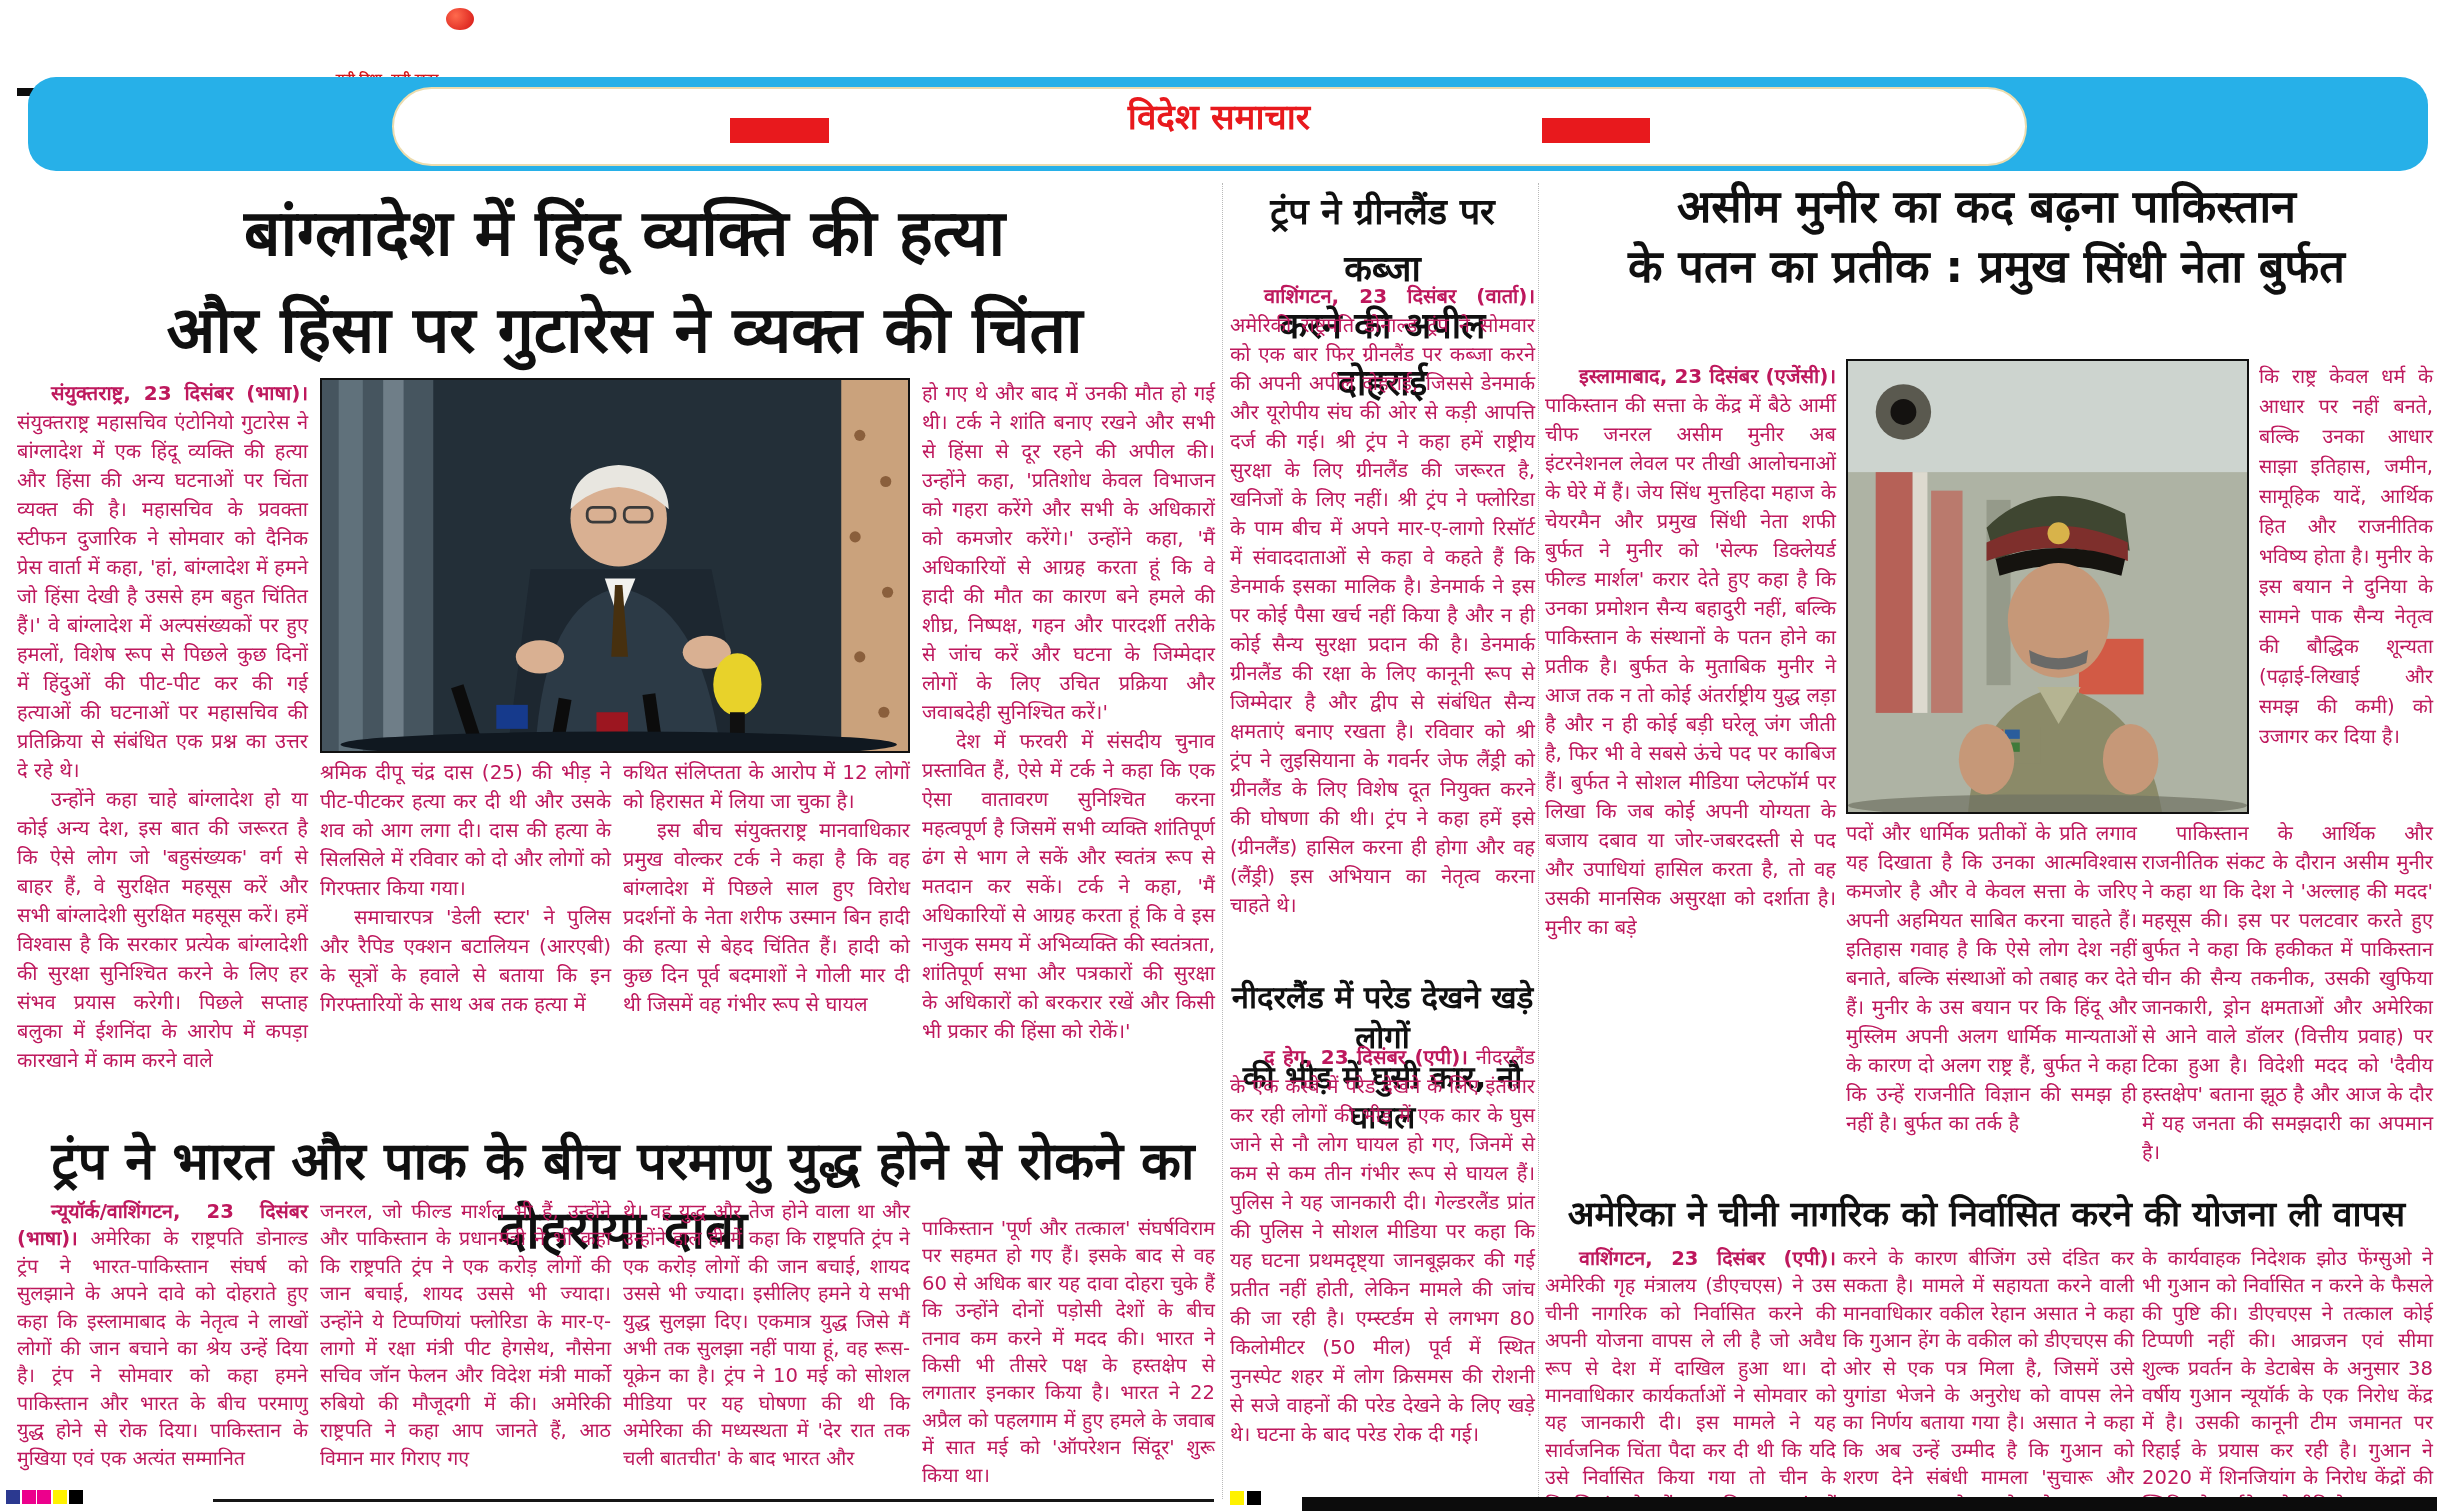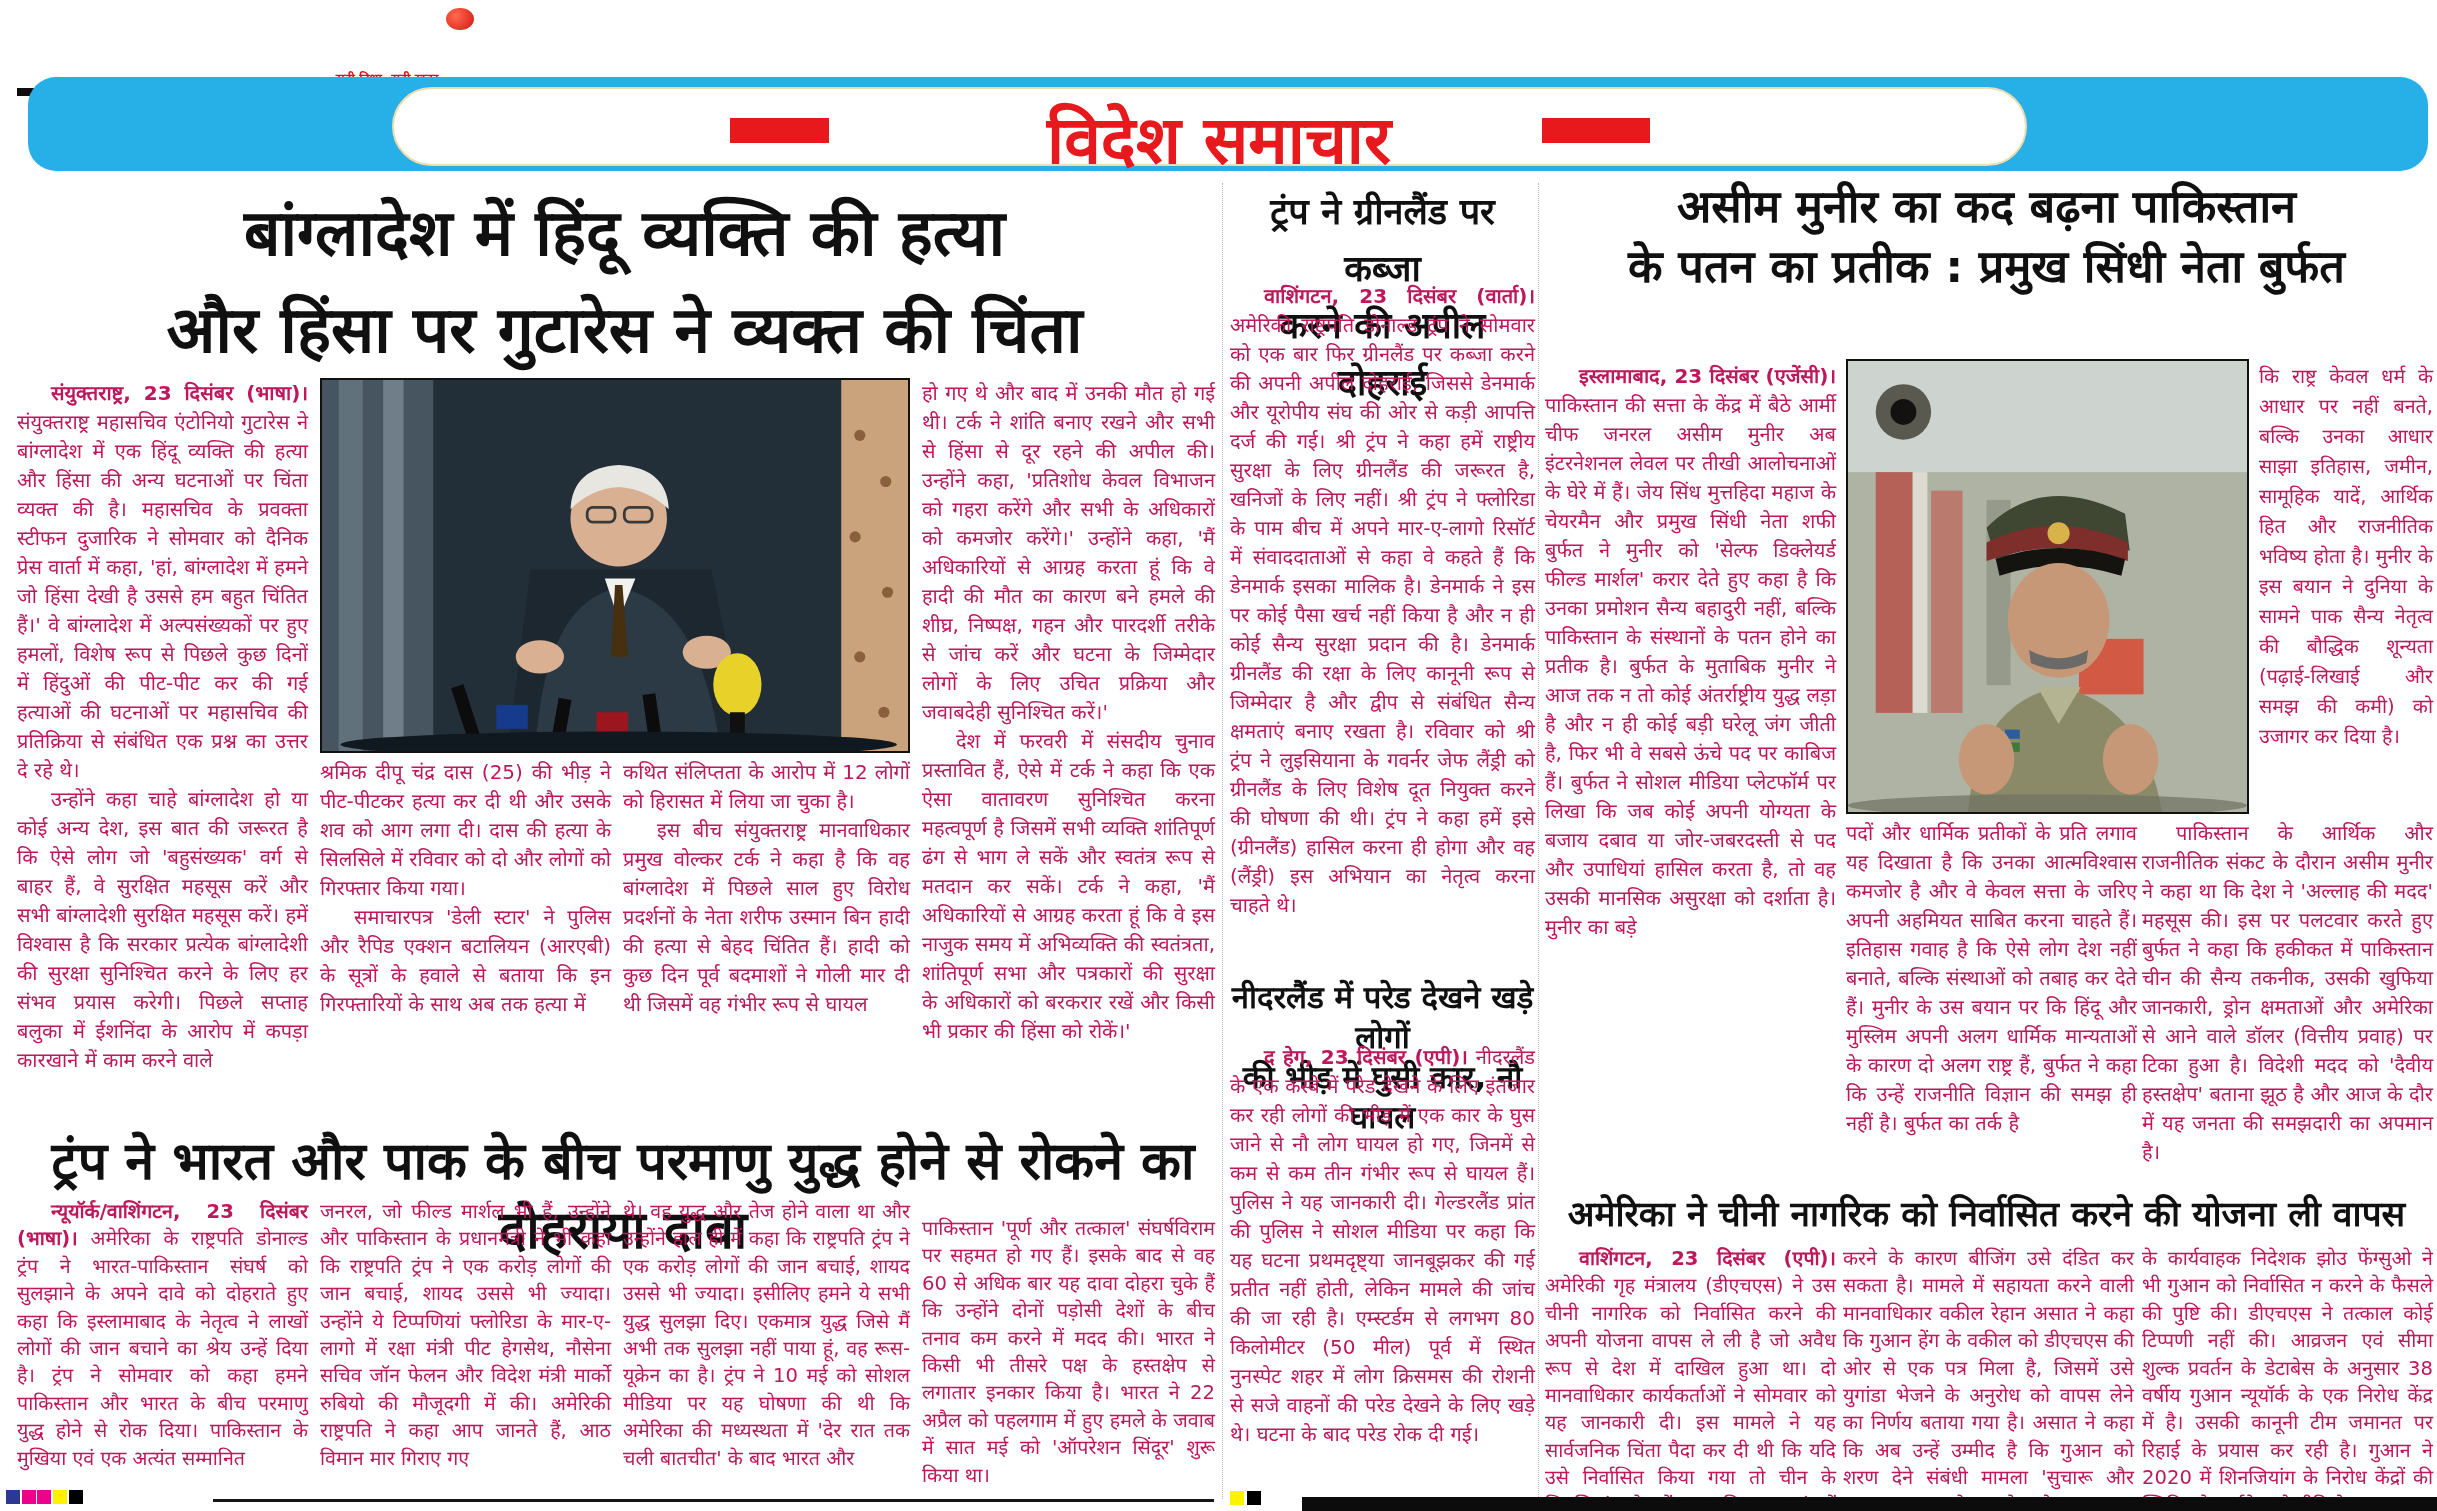--- a/index.html
+++ b/index.html
@@ -8,21 +8,21 @@
   .abs{position:absolute;}
   
   .logo-title{left:14px;top:3.7px;width:485px;font-size:54px;font-weight:bold;color:#0d0d0d;letter-spacing:0.9px;}
   .logo-dot{left:446px;top:7.5px;width:28px;height:22.4px;background:radial-gradient(circle at 35% 35%,#ff6a4d,#d41414);border-radius:50%;}
   .logo-tagline{left:317px;top:69px;width:140px;font-size:13px;font-weight:bold;color:#d41619;text-align:center;}
   .logo-rule{left:17px;top:88px;width:293px;height:8.4px;background:#0d0d0d;}
   .logo-rule-red{left:209px;top:91px;width:88px;height:12px;background:#e01b20;}
   
   .banner{left:28px;top:77px;width:2400px;height:94px;background:#27b0e8;border-radius:28px;}
   .banner-pill{left:392px;top:87px;width:1631px;height:75px;background:#ffffff;border:2.8px solid #ecdcae;border-radius:41px;}
-  .banner-title{left:952px;top:92px;width:534px;font-size:66px;font-weight:bold;color:#e8191d;text-align:center;}
+  .banner-title{left:952px;top:92px;width:534px;font-size:35px;font-weight:bold;color:#e8191d;text-align:center;}
   .banner-dash{height:25px;background:#e8191d;top:118px;}
   .dash-l{left:730px;width:99px;}
   .dash-r{left:1542px;width:108px;}
   
   .hl{font-weight:bold;color:#101010;text-align:center;line-height:1.32;}
   .hl-main{left:33px;top:185px;width:1183px;font-size:64px;line-height:97px;}
   .hl-mid{left:1230px;top:183px;width:305px;font-size:36px;line-height:57px;}
   .hl-nl{left:1230px;top:954px;width:305px;font-size:31px;line-height:40px;margin-top:23px;}
   .hl-munir{left:1542px;top:177px;width:889px;font-size:45px;line-height:60px;}
   .hl-indopak{left:28px;top:1127px;width:1190px;font-size:52px;}

